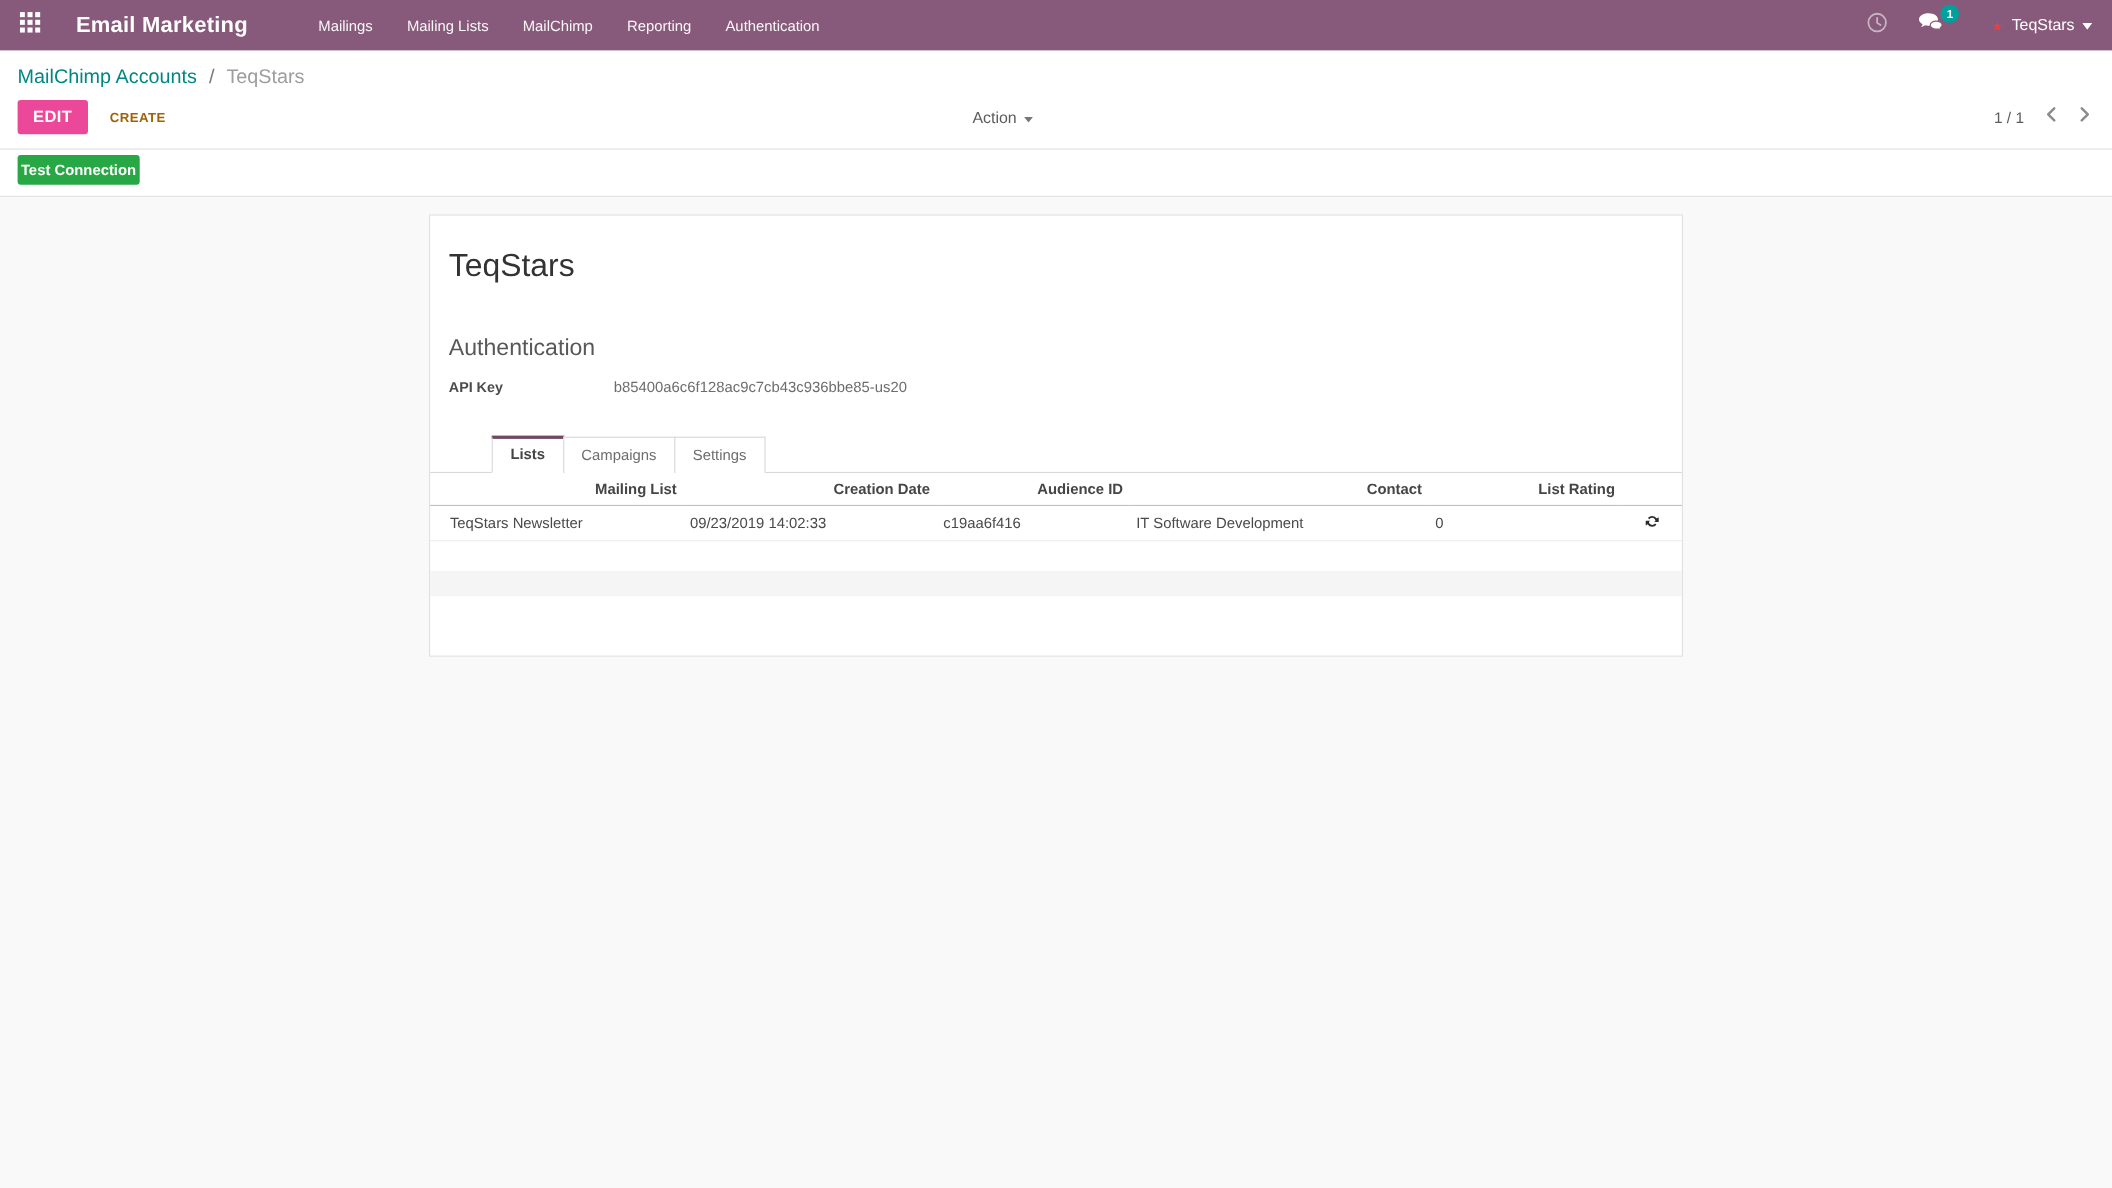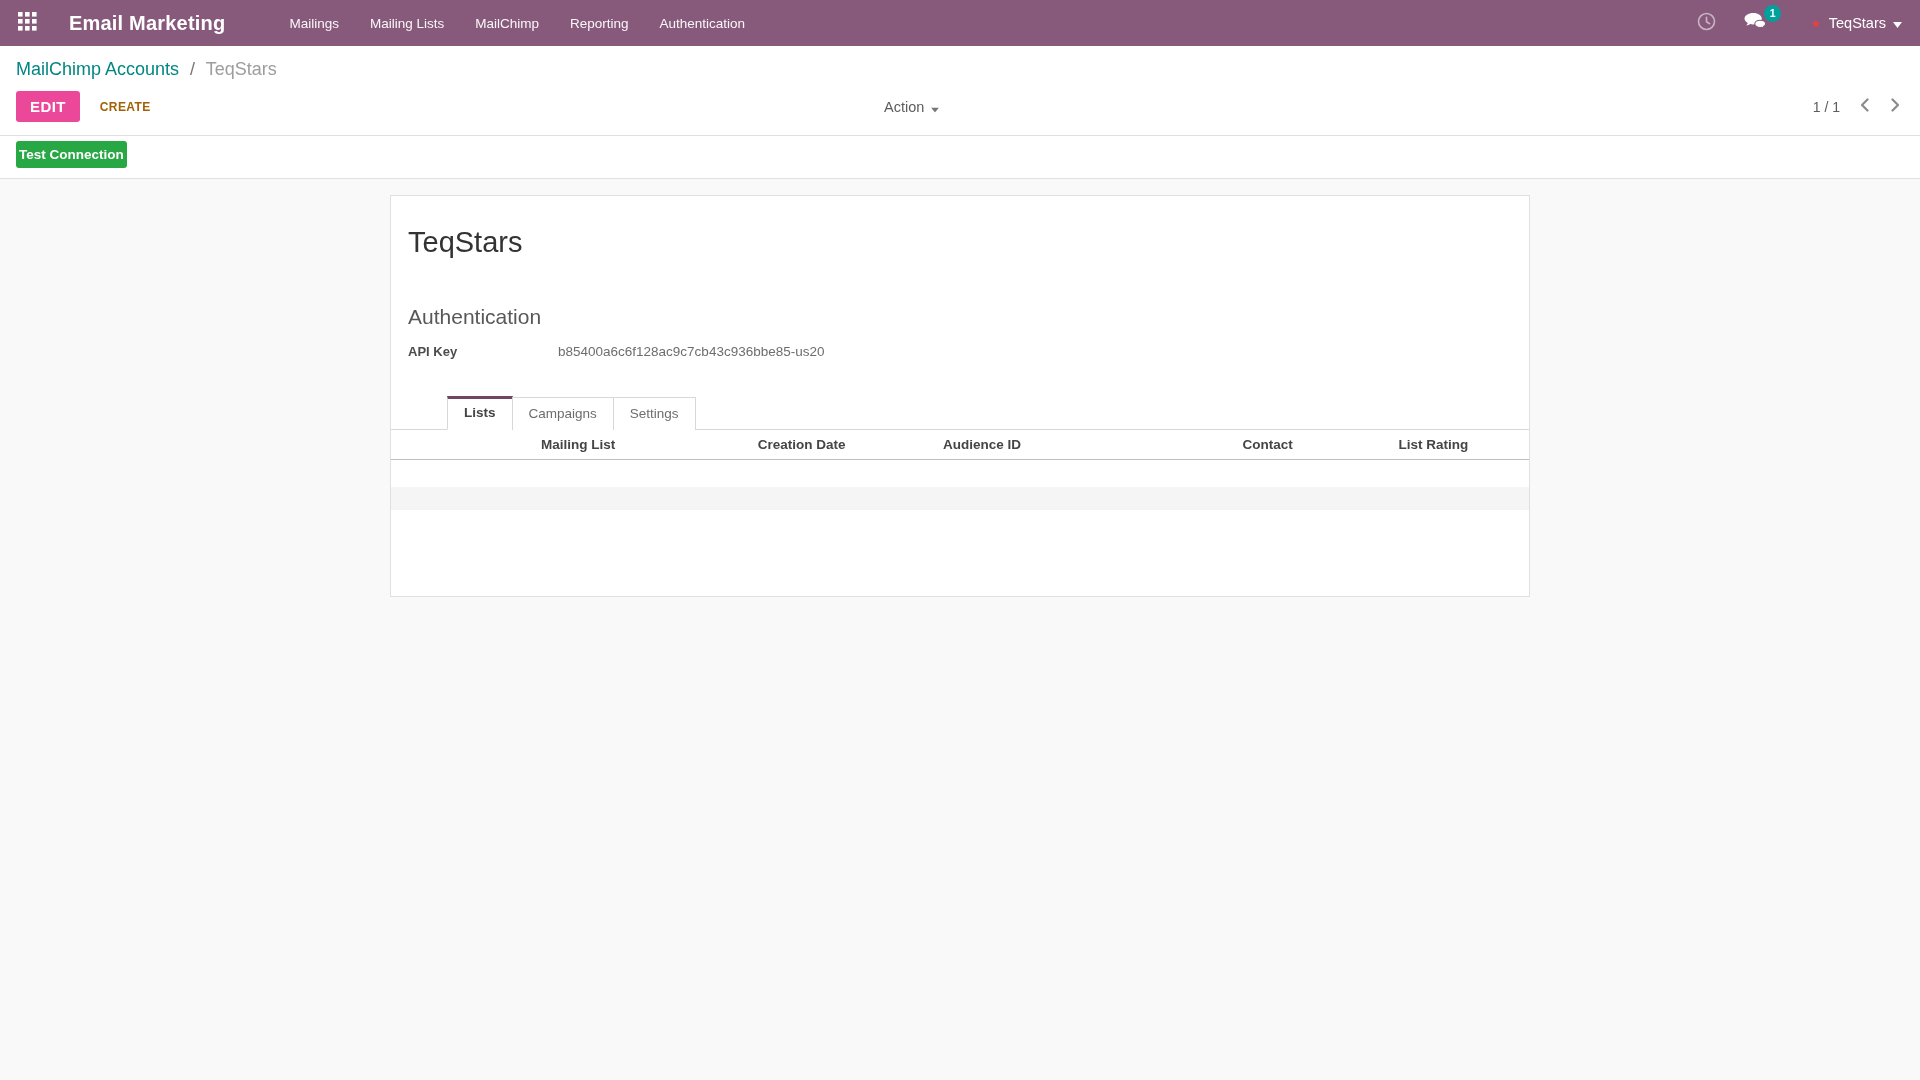--- a/index.html
+++ b/index.html
@@ -237,20 +237,37 @@
         <tr>
           <th class="col1">Mailing List</th>
           <th class="col2">Creation Date</th>
           <th class="col3">Audience ID</th>
           <th class="col4">Contact</th>
           <th class="col5">List Rating</th>
           <th class="col6"></th>
         </tr>
       </thead>
       <tbody>
+        <tr class="data-row">
+          <td>TeqStars Newsletter</td>
+          <td>09/23/2019 14:02:33</td>
+          <td>c19aa6f416</td>
+          <td>IT Software Development</td>
+          <td>0</td>
+          <td class="refresh-cell">
+            <span class="refresh-btn">
+              <span>
+                <svg width="14" height="14" viewBox="0 0 14 14" fill="#2b2b2b">
+                  <path d="M7 2.1a5 5 0 0 1 4.2 2.3l1.7-1.1v4.2H8.7l1.3-.9A3.4 3.4 0 0 0 7 3.7 3.3 3.3 0 0 0 4.4 5L3.1 4A5 5 0 0 1 7 2.1z"></path>
+                  <path d="M7 11.9a5 5 0 0 1-4.2-2.3l-1.7 1.1V6.5h4.2l-1.3.9A3.4 3.4 0 0 0 7 10.3 3.3 3.3 0 0 0 9.6 9l1.3 1a5 5 0 0 1-3.9 1.9z"></path>
+                </svg>
+              </span>
+            </span>
+          </td>
+        </tr>
         <tr class="empty-a">
             <td colspan="6"></td>
           </tr>
         <tr class="empty-b">
             <td colspan="6"></td>
           </tr>
       </tbody>
     </table>
   </div>
 </div>

